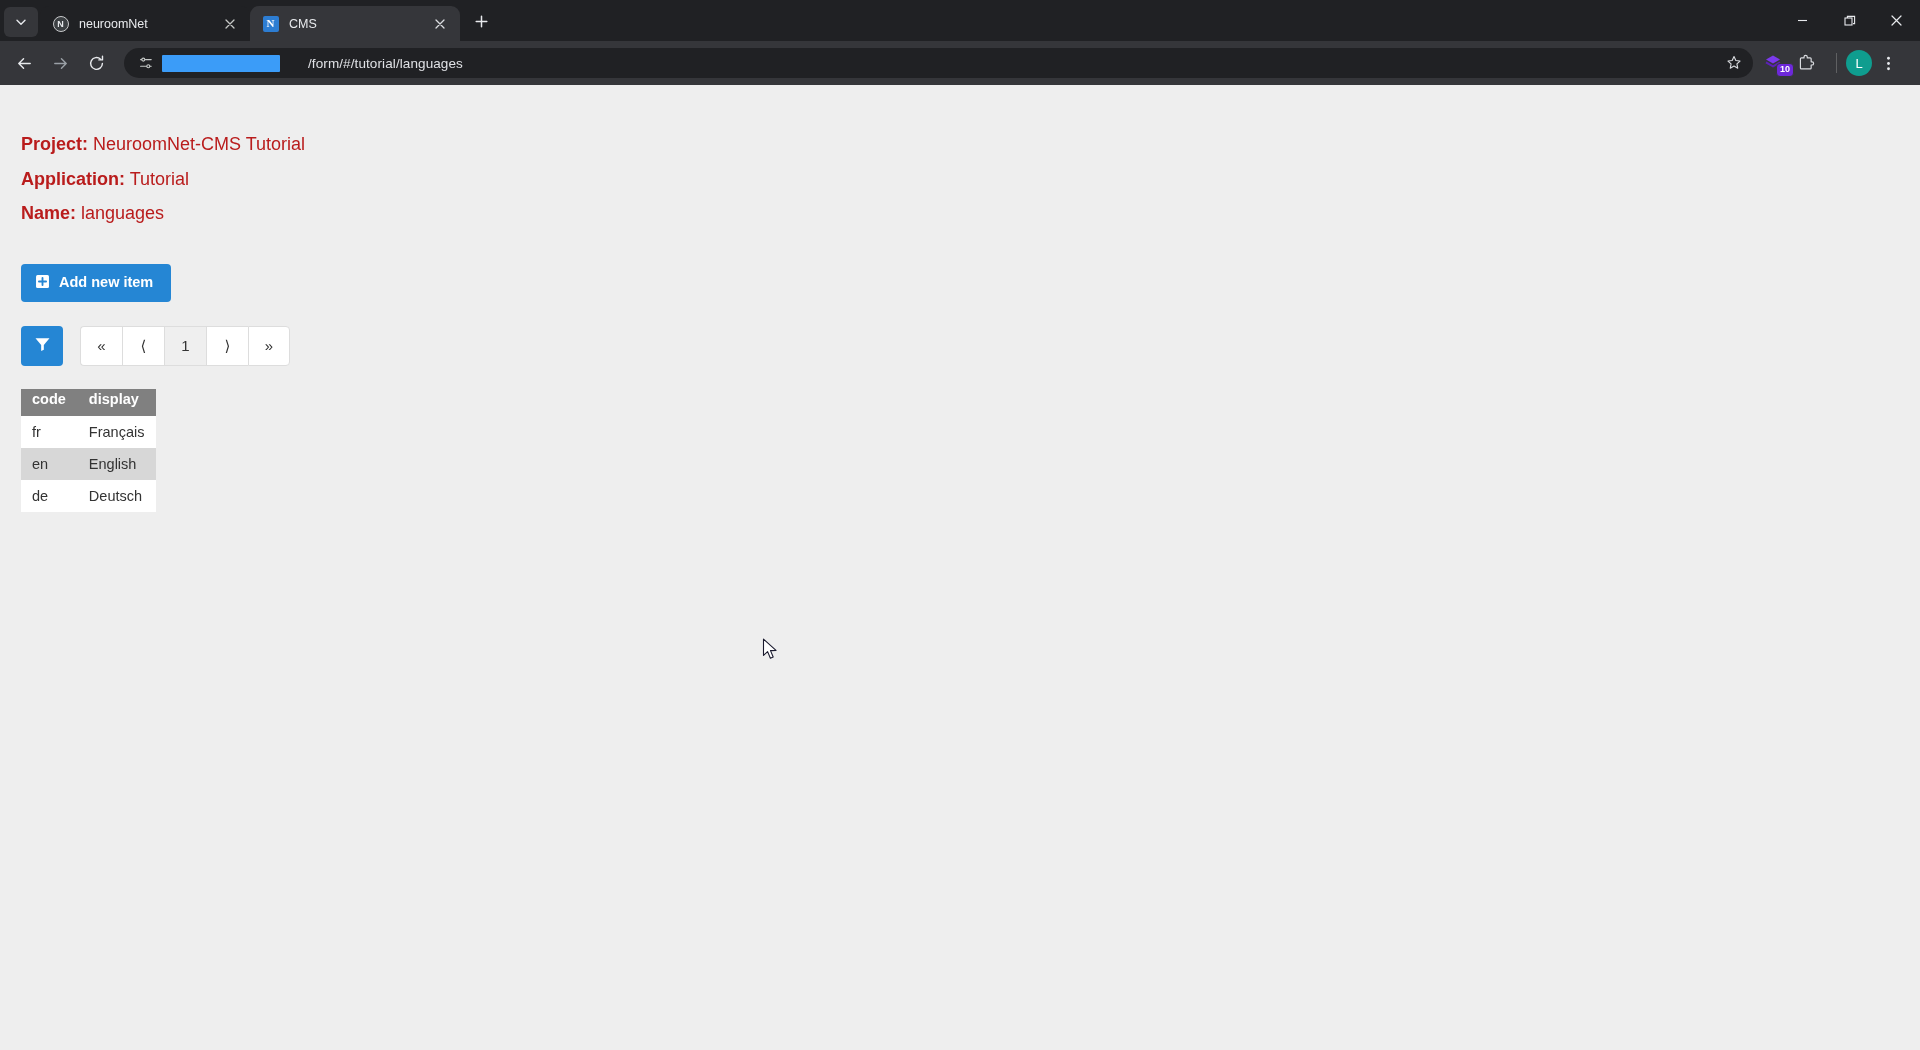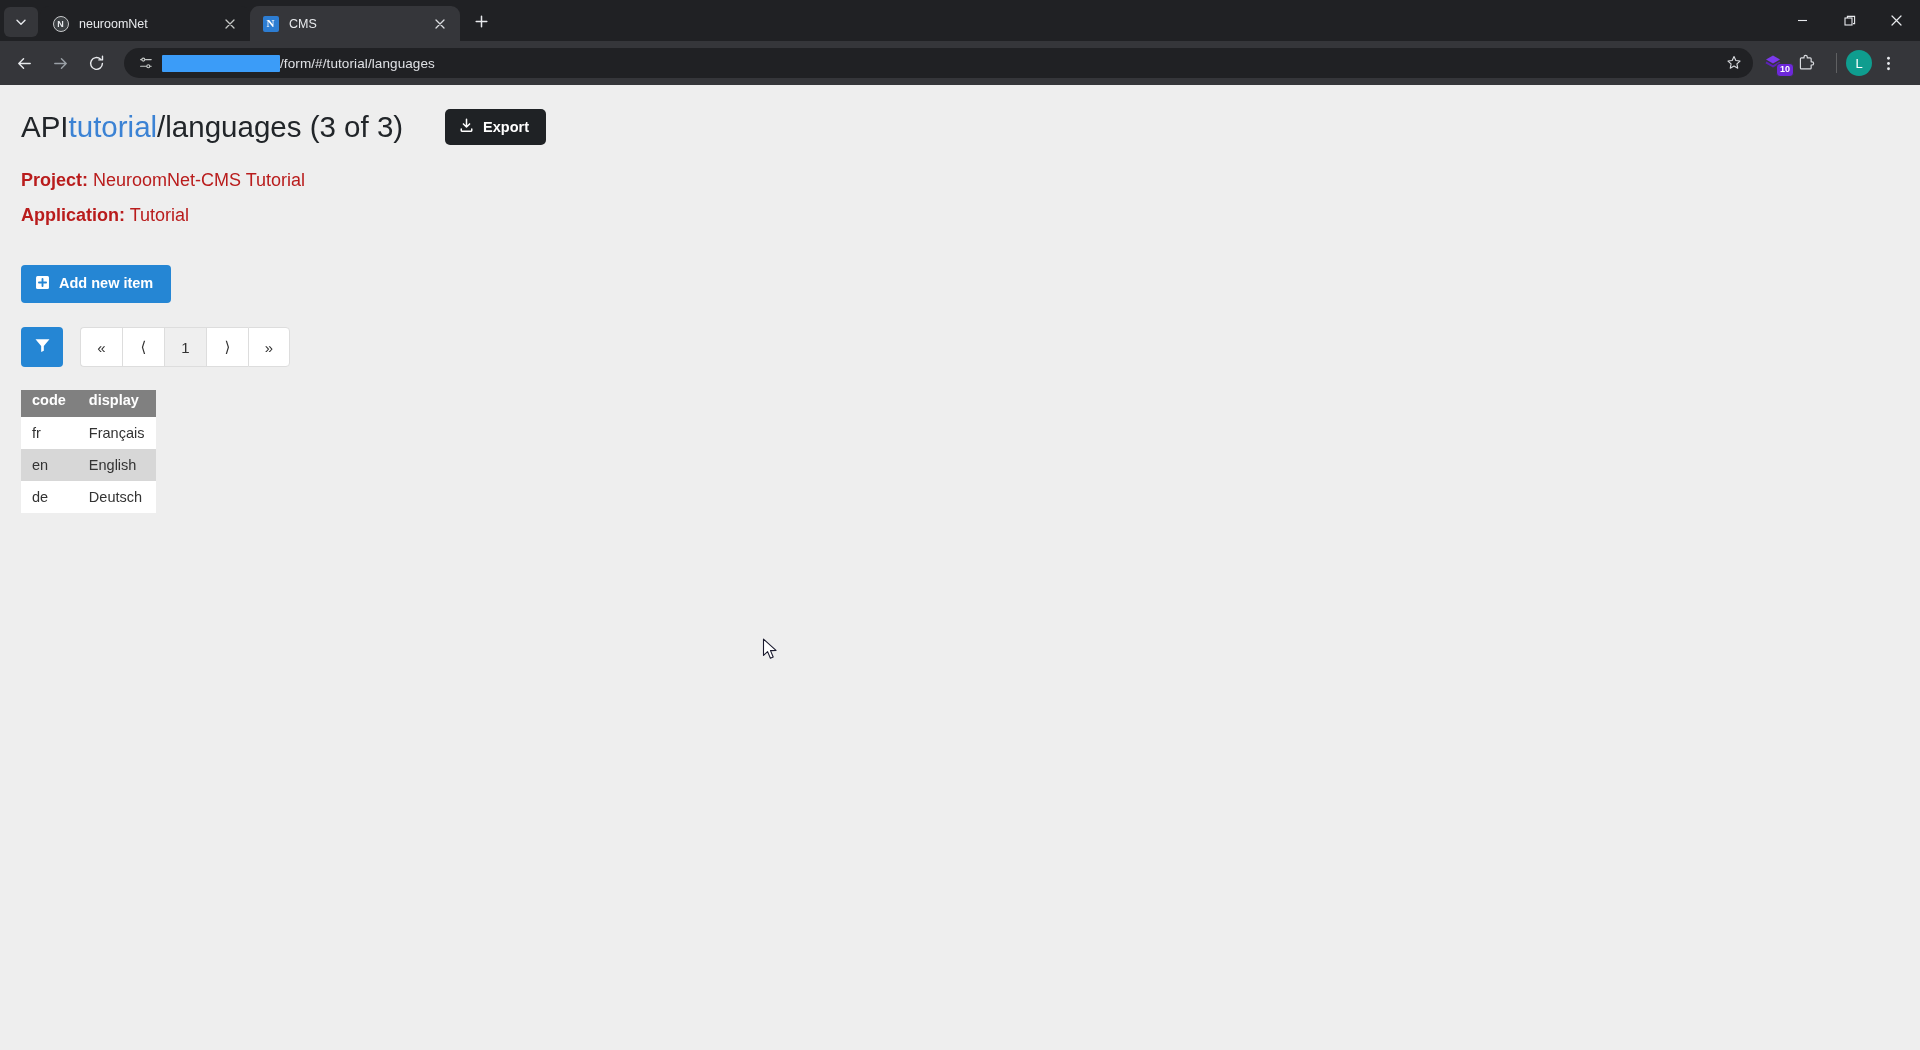--- a/index.html
+++ b/index.html
@@ -86,21 +86,21 @@
   .omnibox {
     flex: 1; height: 30px; background: #202124; border-radius: 16px;
     display: flex; align-items: center; padding: 0 6px 0 10px;
     margin: 0 8px; position: relative;
   }
   .site-icon {
     width: 24px; height: 24px; border-radius: 50%;
     display: flex; align-items: center; justify-content: center;
     flex: 0 0 24px; cursor: pointer;
   }
-  .url-wrap { display: flex; align-items: center; flex: 1; overflow: hidden; margin-left: 4px; }
+  .url-wrap { display: flex; align-items: center; flex: 1; overflow: hidden; margin-left: 4px; gap: 28px; }
   .url-redacted {
     background: #3b9cf8; border-radius: 1px;
     width: 118px; height: 17px; flex: 0 0 118px;
   }
   .url-text {
     font-size: 13.5px; color: #dfe1e5;
     white-space: nowrap; letter-spacing: .1px;
   }
   .star-btn {
     width: 26px; height: 26px; border-radius: 50%;
@@ -339,46 +339,33 @@
         <circle cx="9" cy="3.4" r="1.5" fill="#e8eaed"></circle>
         <circle cx="9" cy="9" r="1.5" fill="#e8eaed"></circle>
         <circle cx="9" cy="14.6" r="1.5" fill="#e8eaed"></circle>
       </svg>
     </div>
   </div>
 
   <div class="viewport">
     <div class="page">
 
-      <div class="title-row">
-        <h1 class="page-title">
-            <span>API </span>
-            <span class="accent">tutorial</span>
-            <span>/languages (3 of 3)</span>
-          </h1>
-
-        <button class="export-btn">
-          <span>
-            <svg width="15" height="15" viewBox="0 0 16 16">
-              <path d="M8 1.4V9.3M4.7 6.3L8 9.6L11.3 6.3" stroke="#ffffff" stroke-width="1.6" fill="none" stroke-linecap="round" stroke-linejoin="round"></path>
-              <path d="M2.4 11.6V13.4a0.6 0.6 0 0 0 .6 .6h10a0.6 0.6 0 0 0 .6-.6V11.6" stroke="#ffffff" stroke-width="1.6" fill="none" stroke-linecap="round"></path>
-            </svg>
-          </span>
-          <span>Export</span>
-        </button>
-      </div>
 
       <div class="meta">
         <div class="meta-line">
           <b>Project:</b>
           <span>NeuroomNet-CMS Tutorial</span>
         </div>
         <div class="meta-line">
           <b>Application:</b>
           <span>Tutorial</span>
+        </div>
+        <div class="meta-line">
+          <b>Name:</b>
+          <span>languages</span>
         </div>
       </div>
 
       <button class="add-btn">
         <span>
           <svg width="15" height="15" viewBox="0 0 16 16">
             <rect x="1.1" y="1.1" width="13.8" height="13.8" rx="1.6" fill="#ffffff"></rect>
             <path d="M8 4.2V11.8M4.2 8H11.8" stroke="#2586d4" stroke-width="2" stroke-linecap="round"></path>
           </svg>
         </span>

